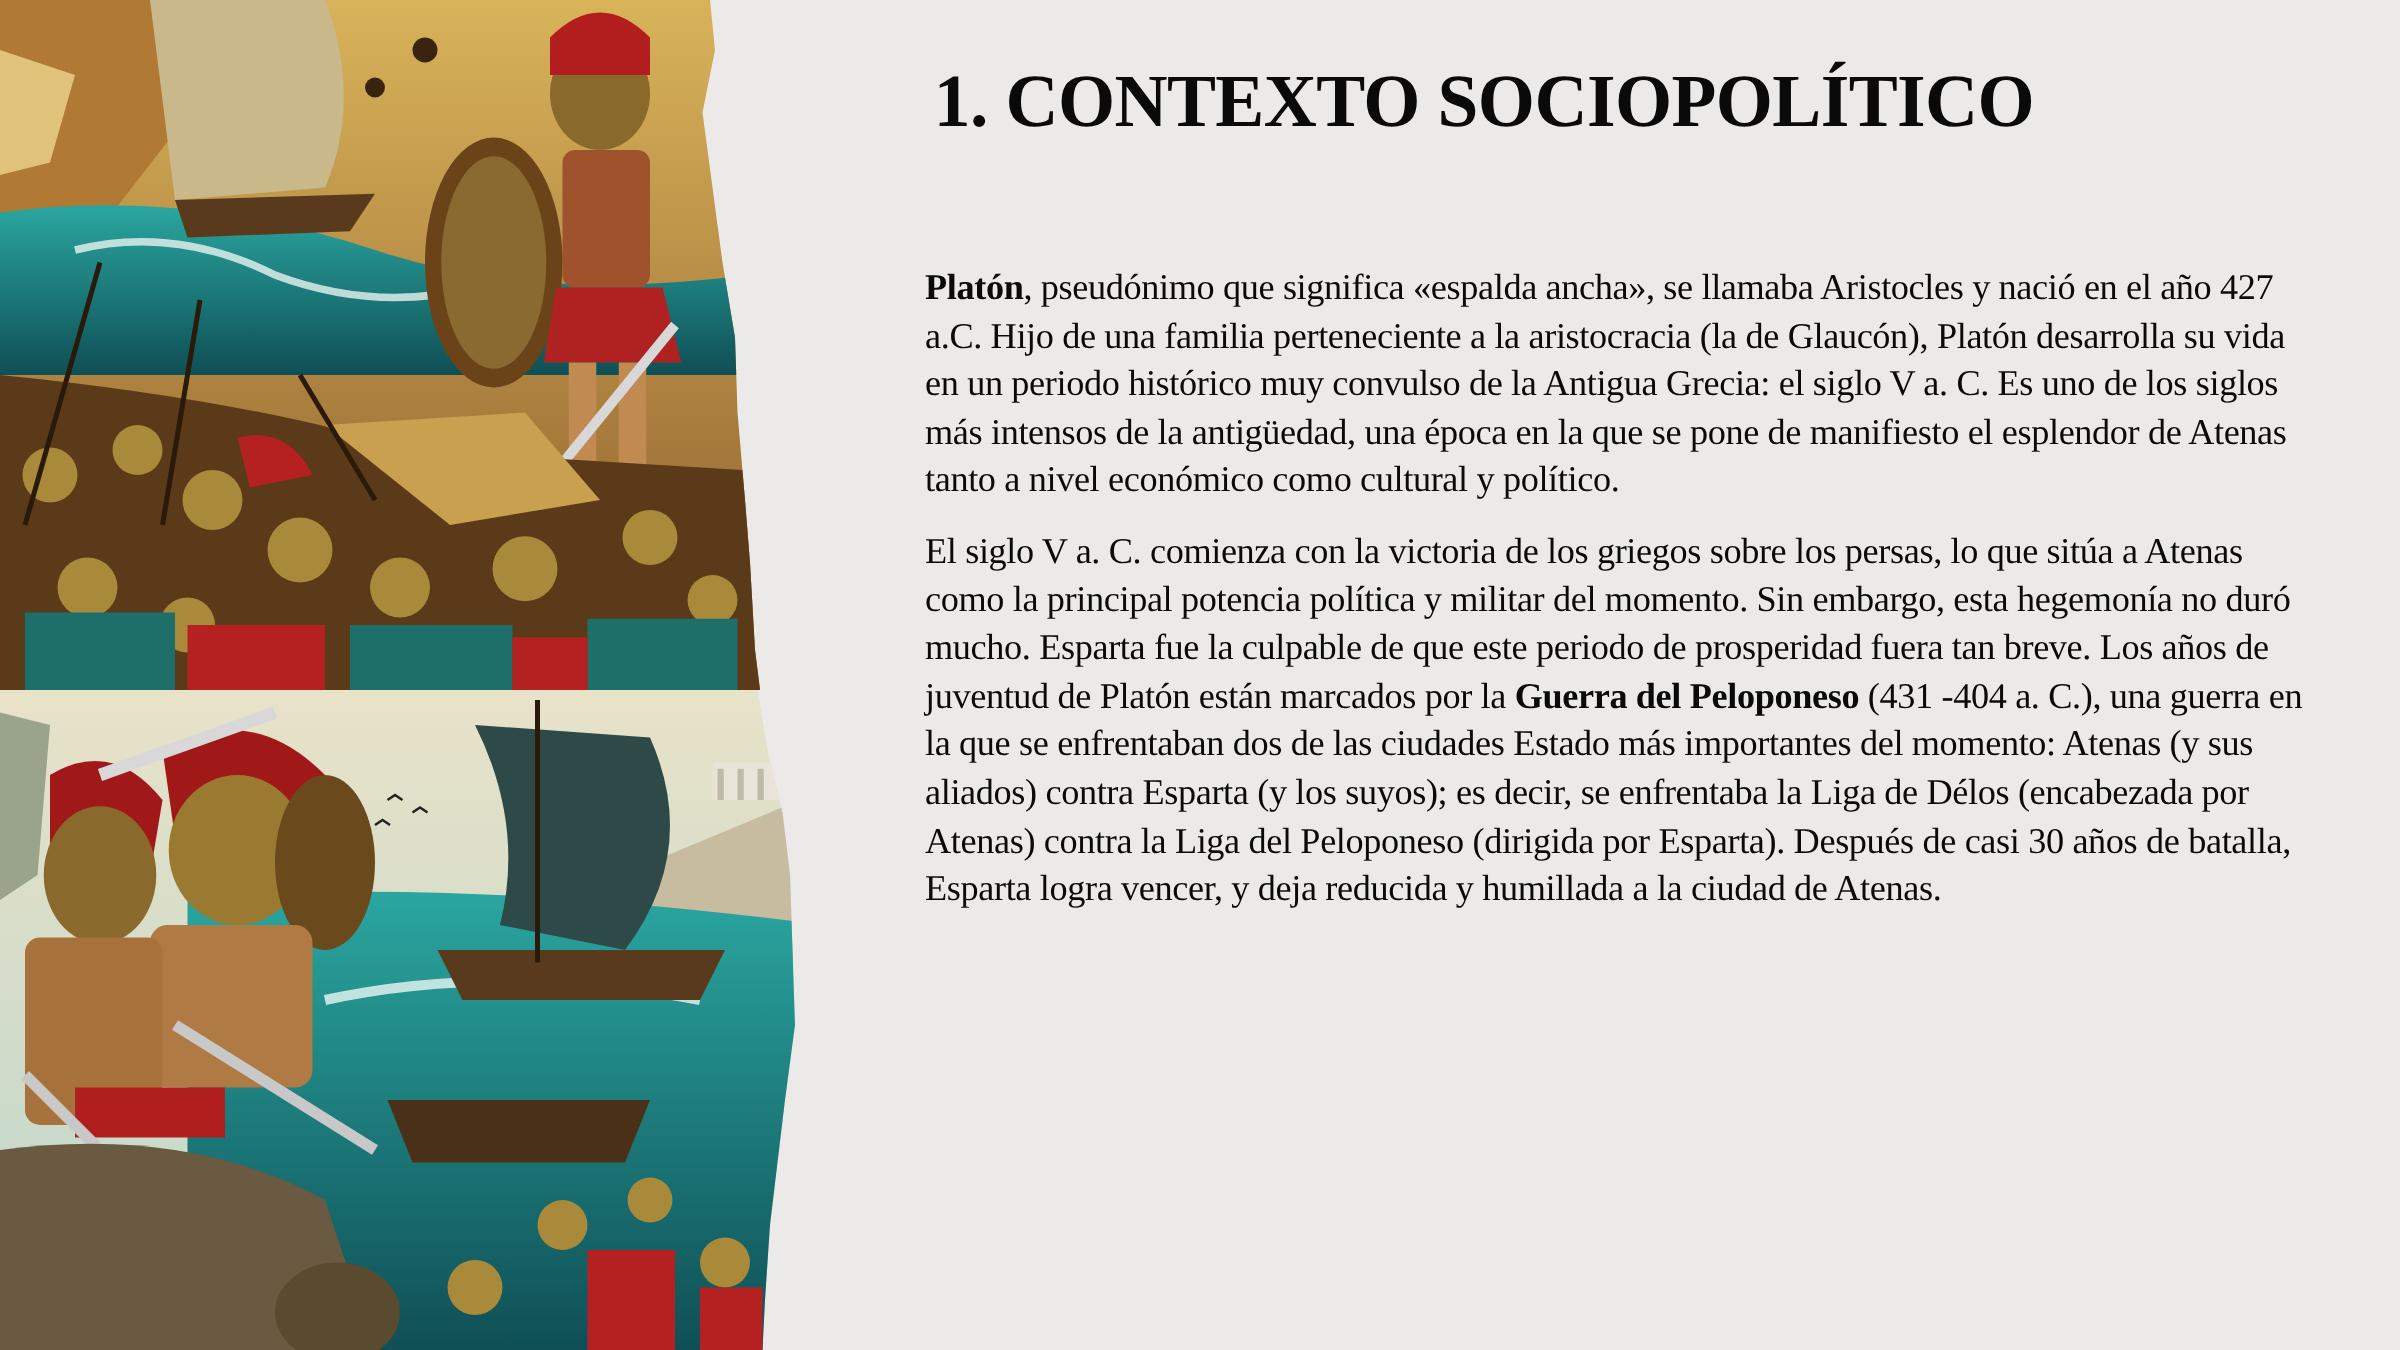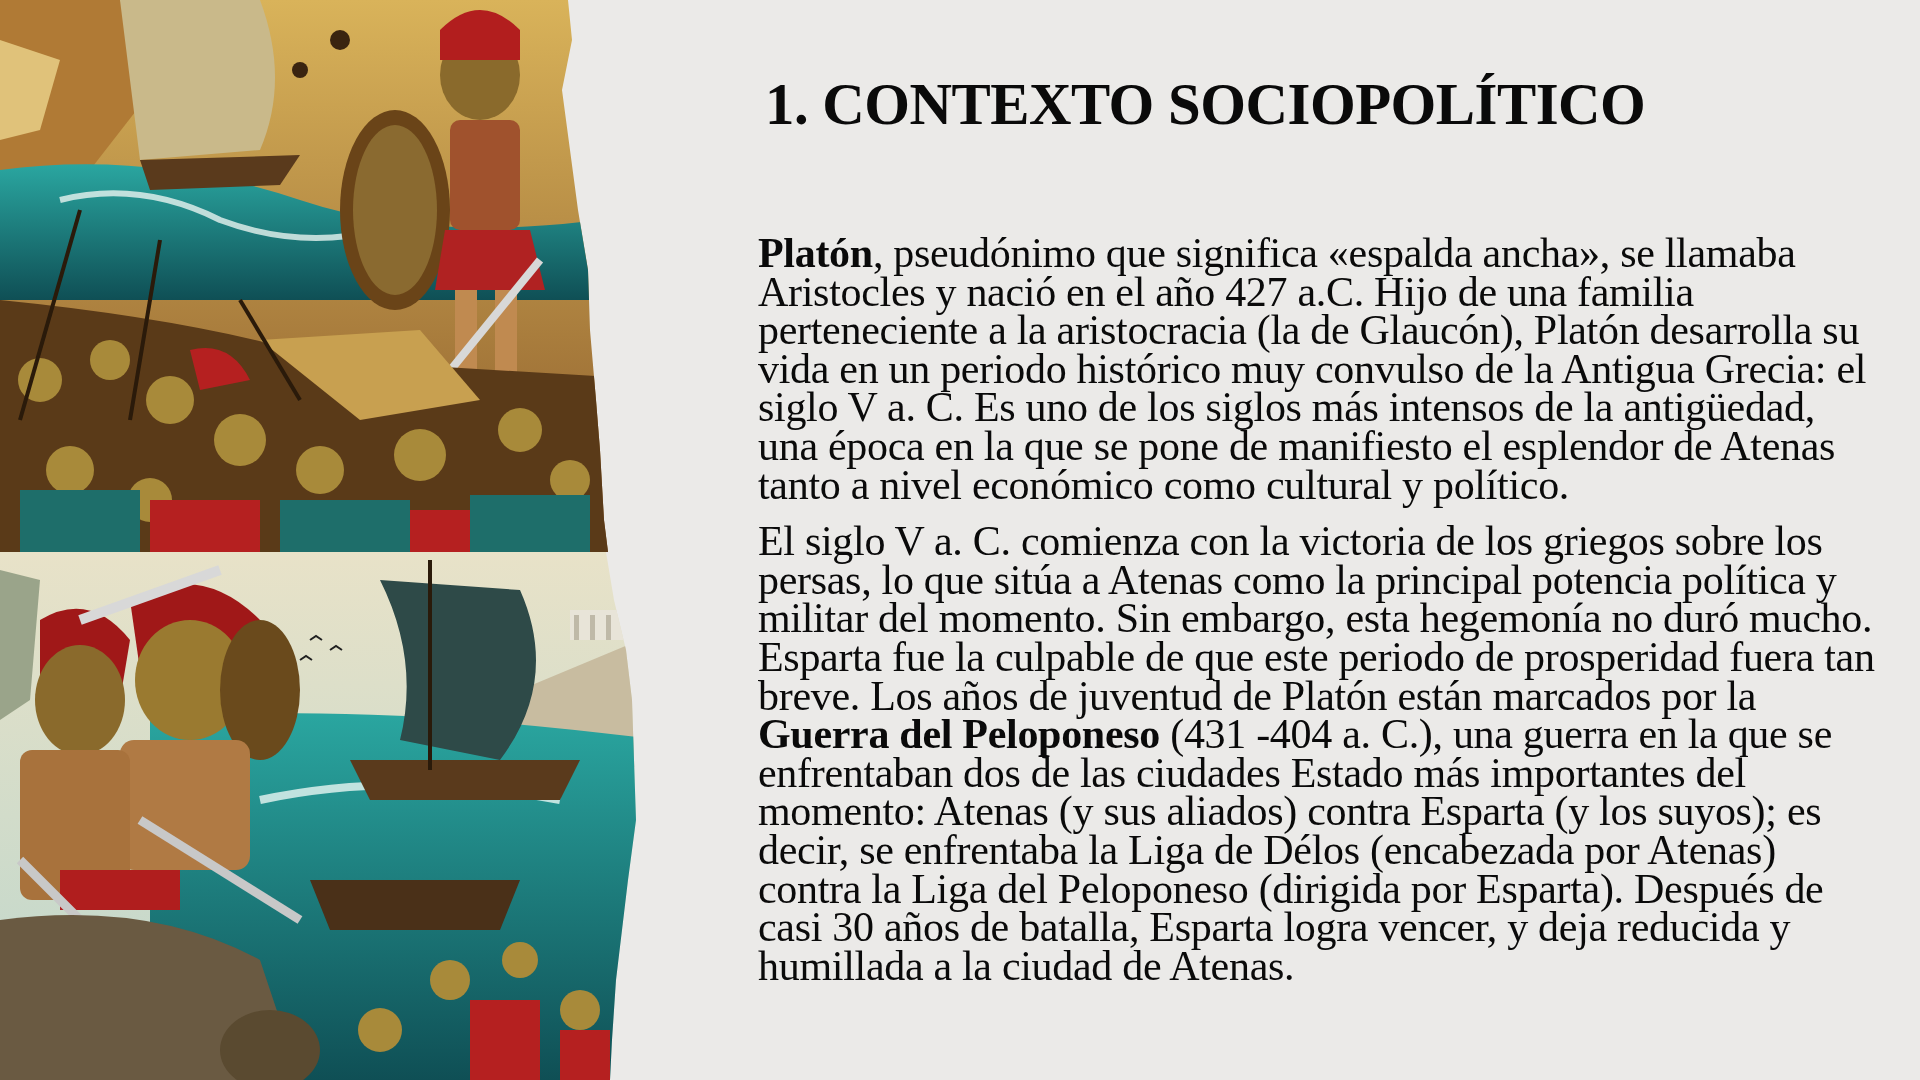--- a/index.html
+++ b/index.html
@@ -8,34 +8,34 @@
     background: #ebeae8;
     position: relative;
     font-family: "Liberation Serif", "DejaVu Serif", serif;
     color: #0a0a0a;
   }
   .illustration {
     position: absolute; left: 0; top: 0; width: 660px; height: 1080px;
   }
   .illustration svg { display: block; }
   .content {
-    position: absolute; left: 758px; top: 45px; width: 1120px; margin-top: 23px;
+    position: absolute; left: 740px; top: 45px; width: 1120px;
   }
   .title {
     font-family: "Liberation Serif", "DejaVu Serif", serif;
     font-weight: bold;
     font-size: 60px;
     letter-spacing: -0.5px;
     margin: 0 0 0 7px;
     line-height: 72px;
     transform: scaleX(0.98);
     transform-origin: left;
   }
   .para {
-    font-size: 42px;
+    font-size: 29px;
     line-height: 38.6px;
     margin: 0;
     letter-spacing: -0.3px;
   }
   .para.p1 { margin-top: 94px; }
   .para.p2 { margin-top: 18px; }
   .para b { font-weight: bold; }
 </style>
 </head>
 <body>

